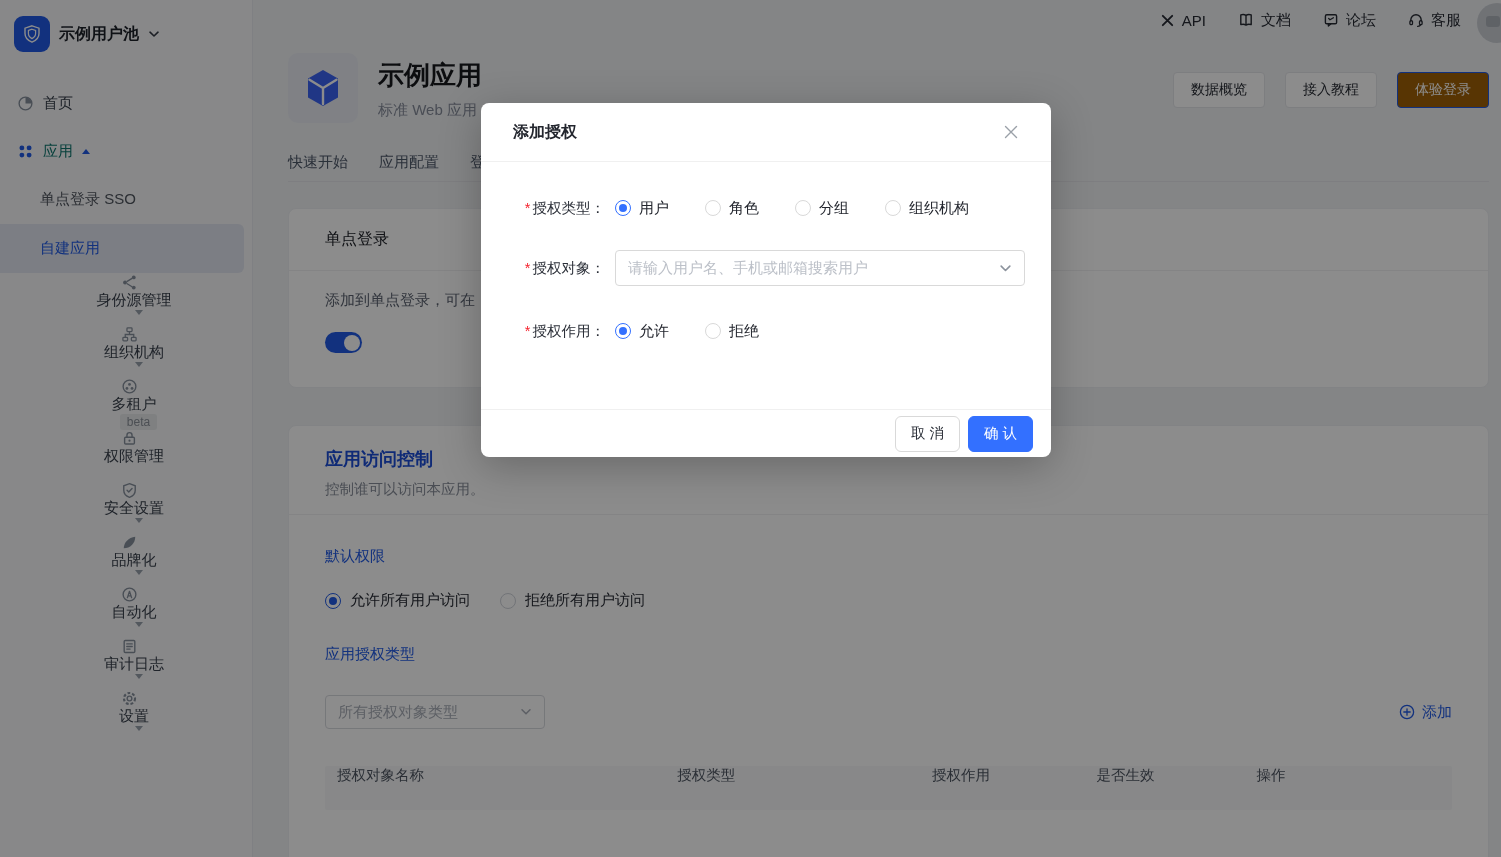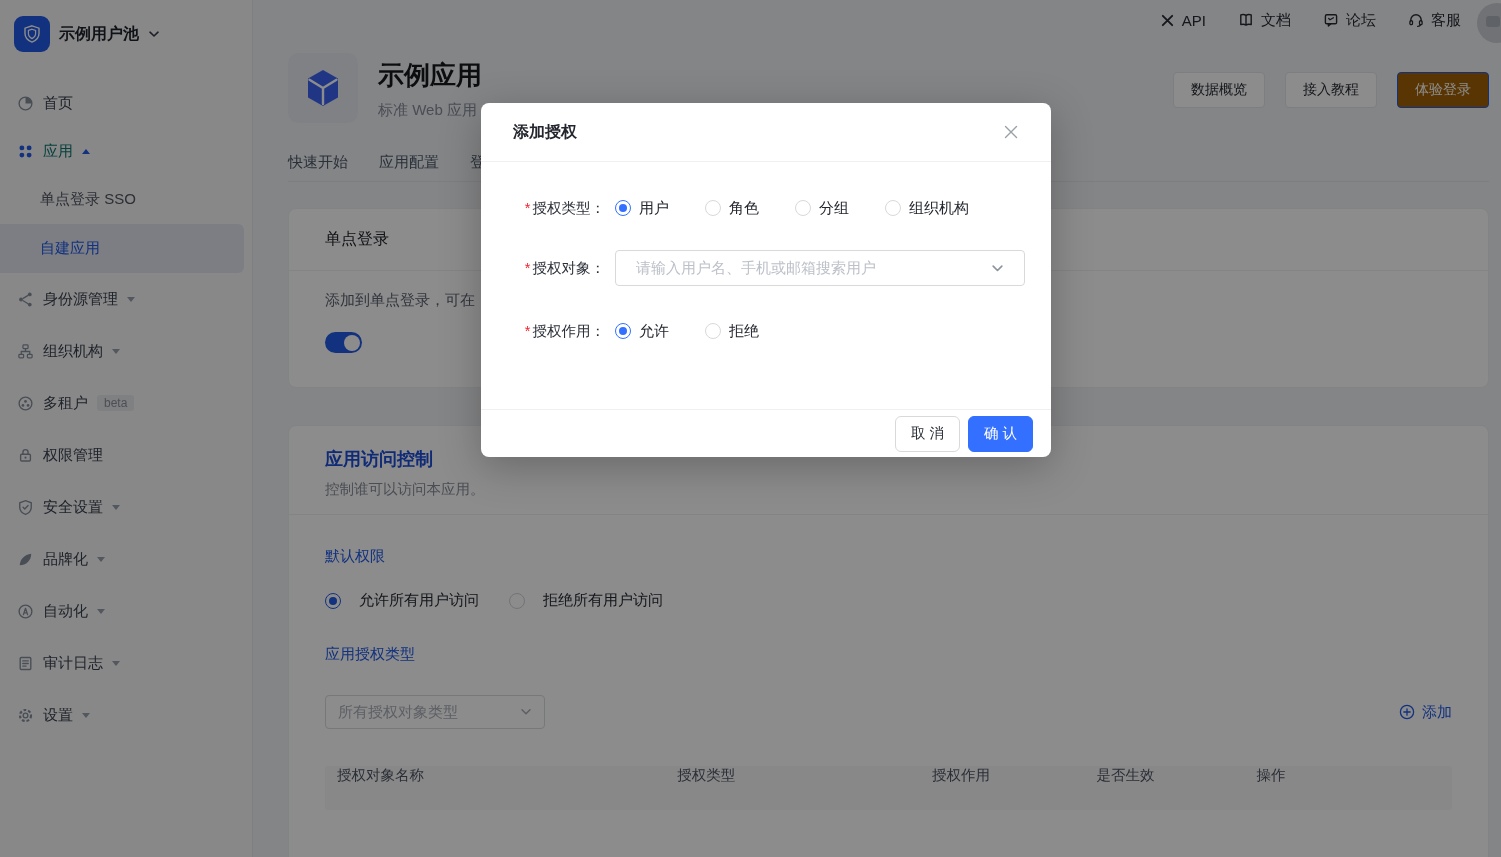--- a/index.html
+++ b/index.html
@@ -7,21 +7,21 @@
   #app{position:relative;width:1501px;height:857px;overflow:hidden;background:#f0f2f5;}
 
   
   .sidebar{position:absolute;left:0;top:0;width:253px;height:100%;background:#f7f8fa;border-right:1px solid #e8eaee;box-sizing:border-box;z-index:1;}
   .logo-row{display:flex;align-items:center;padding:16px 0 0 14px;cursor:pointer;}
   .logo{width:36px;height:36px;border-radius:9px;background:#215ae5;display:flex;align-items:center;justify-content:center;flex:none;}
   .pool-name{margin-left:9px;font-size:16px;font-weight:700;color:#1d2129;}
   .pool-caret{margin-left:9px;display:flex;}
   .menu{position:absolute;top:79px;left:0;right:0;}
   .mi{display:flex;align-items:center;height:48px;padding-left:16px;font-size:15px;color:#3a414d;cursor:pointer;}
-  .mi.lvl{height:52px;}
+  .mi.lvl{height:52px;flex-direction:column;}
   .micon{width:18px;height:18px;margin-right:9px;display:flex;align-items:center;justify-content:center;flex:none;}
   .mi.active{color:#0f766e;}
   .smi{display:flex;align-items:center;height:49px;padding-left:40px;font-size:15px;color:#51565f;cursor:pointer;box-sizing:border-box;}
   .smi.selected{background:#e2e6f0;color:#215ae5;width:244px;border-radius:0 6px 6px 0;}
   .badge{margin-left:9px;background:#e7e9eb;color:#8a9099;font-size:12px;padding:2px 7px;border-radius:3px;line-height:1;}
   .caret{width:0;height:0;border-left:4px solid transparent;border-right:4px solid transparent;border-top:5px solid #98a0ab;margin-left:9px;}
   .caret.up{border-top:none;border-bottom:5px solid #215ae5;}
 
   
   .topbar{position:absolute;top:0;right:40px;height:40px;display:flex;align-items:center;gap:32px;z-index:2;}
@@ -49,21 +49,21 @@
   .toggle{margin-top:22px;width:37px;height:21px;border-radius:11px;background:#215ae5;position:relative;cursor:pointer;}
   .toggle::after{content:"";position:absolute;right:2.5px;top:2.5px;width:16px;height:16px;border-radius:50%;background:#fff;}
 
   #card-access{left:288px;top:425px;width:1201px;height:560px;}
   .c2-head{padding:21px 36px 15px;border-bottom:1px solid #f0f1f3;}
   .c2-title{font-size:18px;font-weight:600;color:#1d4ed8;}
   .c2-sub{margin-top:9px;font-size:14.5px;color:#878d99;}
   .c2-body{padding:32px 36px;}
   .sec-label{font-size:15px;color:#215ae5;}
   .radio-row{margin-top:25px;display:flex;align-items:center;gap:30px;}
-  .radio-opt{display:flex;align-items:center;gap:18px;font-size:15px;color:#262a33;cursor:pointer;}
+  .radio-opt{display:flex;align-items:center;gap:9px;font-size:15px;color:#262a33;cursor:pointer;}
   .radio{box-sizing:border-box;width:16px;height:16px;border-radius:50%;border:1px solid #cfd3da;background:#fff;position:relative;flex:none;}
   .radio.checked{border-color:#215ae5;}
   .radio.checked::after{content:"";position:absolute;left:3px;top:3px;width:8px;height:8px;border-radius:50%;background:#215ae5;}
   .sec2{margin-top:35px;}
   .select-row{margin-top:31px;display:flex;align-items:center;justify-content:space-between;}
   .select{width:220px;height:34px;border:1px solid #d8dade;border-radius:4px;display:flex;align-items:center;justify-content:space-between;padding:0 12px;box-sizing:border-box;font-size:15px;color:#a8adb7;cursor:pointer;background:#fff;}
   .add-link{display:flex;align-items:center;gap:7px;color:#215ae5;font-size:15px;cursor:pointer;}
   .tbl{margin-top:37px;}
   .thead{display:flex;height:44px;background:#f7f8fa;border-radius:2px;}
   .th{font-size:14.5px;color:#4e5561;padding-left:12px;box-sizing:border-box;flex:none;}
@@ -78,21 +78,21 @@
   .m-close{cursor:pointer;display:flex;padding:4px;}
   .m-row{position:absolute;left:32px;right:26px;height:36px;display:flex;align-items:center;}
   .r1{top:87px;}.r2{top:147px;}.r3{top:210px;}
   .m-label{width:102px;text-align:right;font-size:14.5px;color:#2b2f38;flex:none;padding-right:10px;box-sizing:border-box;white-space:nowrap;}
   .req{color:#f5222d;margin-right:2px;}
   .m-opts{display:flex;align-items:flex-end;gap:36px;}
   .m-radio-opt{display:flex;align-items:center;gap:8px;font-size:15px;color:#23262e;cursor:pointer;}
   .m-radio{box-sizing:border-box;width:16px;height:16px;border-radius:50%;border:1px solid #d9d9d9;background:#fff;position:relative;flex:none;}
   .m-radio.checked{border-color:#3370ff;}
   .m-radio.checked::after{content:"";position:absolute;left:3px;top:3px;width:8px;height:8px;border-radius:50%;background:#3370ff;}
-  .m-select{flex:1;height:36px;border:1px solid #d9d9d9;border-radius:4px;display:flex;align-items:center;justify-content:space-between;padding:0 20px;box-sizing:border-box;cursor:pointer;}
+  .m-select{flex:1;height:36px;border:1px solid #d9d9d9;border-radius:4px;display:flex;align-items:center;justify-content:space-between;padding:0 12px;box-sizing:border-box;cursor:pointer;}
   .m-ph{font-size:15px;color:#bcc0c8;}
   .m-foot{position:absolute;left:0;right:0;bottom:0;height:48px;border-top:1px solid #f0f0f0;display:flex;align-items:center;justify-content:flex-end;gap:8px;padding-right:18px;box-sizing:border-box;border-radius:0 0 8px 8px;}
   .btn-sm{height:34px;padding:0 15px;border-radius:6px;font-size:14.5px;display:flex;align-items:center;cursor:pointer;border:1px solid #d9d9d9;background:#fff;color:#2b2f38;}
   .btn-sm.primary{background:#3370ff;border-color:#3370ff;color:#fff;}
 </style>
 </head>
 <body>
 
 <div id="app">
 

